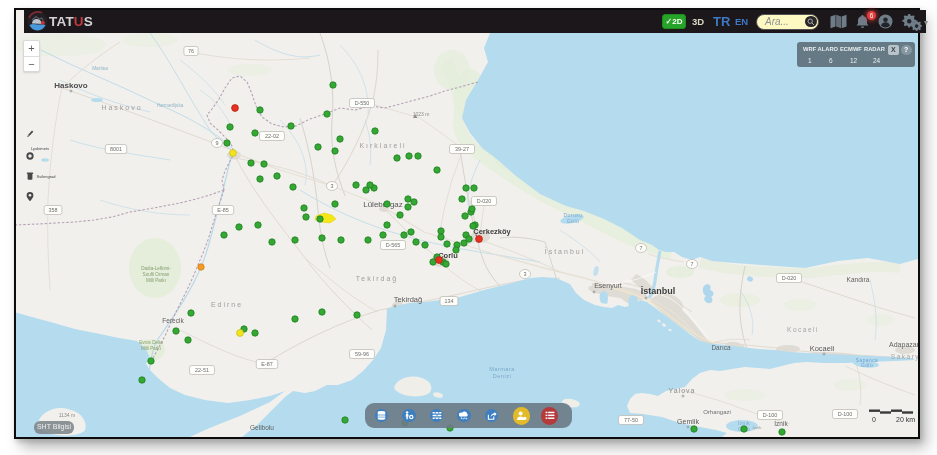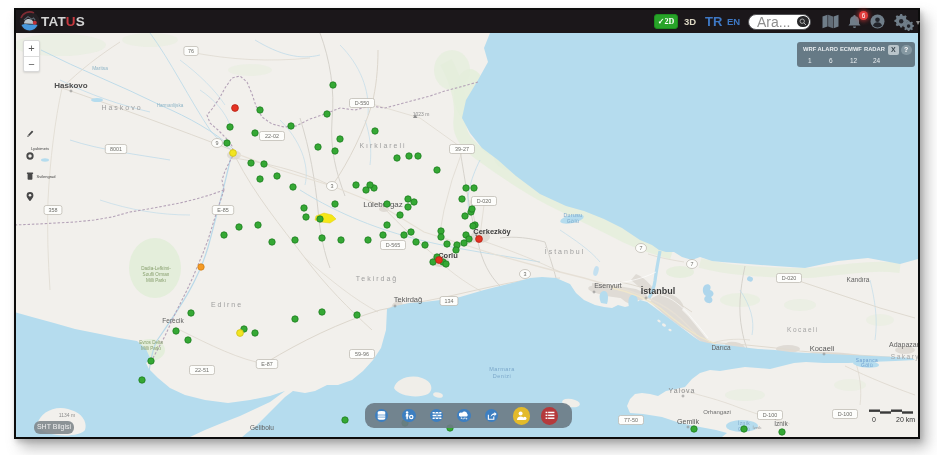--- a/index.html
+++ b/index.html
@@ -1,23 +1,23 @@
 <!DOCTYPE html>
 <html><head><meta charset="utf-8"><style>
 * { margin:0; padding:0; box-sizing:border-box; }
 html,body { width:937px; height:455px; background:#fff; font-family:"Liberation Sans",sans-serif; overflow:hidden; }
 .win { position:absolute; left:14px; top:8px; width:906px; height:431px; border:2px solid #0c0c0c; background:#f2f0ec; box-shadow:7px 9px 13px rgba(110,110,110,0.45), 2px 3px 5px rgba(90,90,90,0.3); }
-.nav { position:absolute; left:0; top:0; width:902px; height:23px; background:#1b171a; display:flex; align-items:center; }
+.nav { position:absolute; left:8px; top:0; width:902px; height:23px; background:#1b171a; display:flex; align-items:center; }
 .brand { color:#d3d3d3; font-weight:bold; font-size:13.5px; letter-spacing:0.2px; }
 .brand .u { color:#c8393f; }
-.btn2d { position:absolute; left:638px; top:3.5px; width:24px; height:15.5px; background:#28a329; border:1px solid #1c8d1e; border-radius:3px; color:#fff; font-size:8px; font-weight:bold; text-align:center; line-height:14px;font-family:Liberation Serif, serif; }
+.btn2d { position:absolute; left:638px; top:3.5px; width:24px; height:15.5px; background:#28a329; border:1px solid #1c8d1e; border-radius:3px; color:#fff; font-size:8px; font-weight:bold; text-align:center; line-height:14px; }
 .t3d { position:absolute; left:668px; top:0; height:23px; line-height:23px; color:#ded9c5; font-size:9.5px; font-weight:bold; }
 .ttr { position:absolute; left:689px; top:0; height:23px; line-height:23px; color:#3e78c4; font-size:13px; font-weight:bold; }
 .ten { position:absolute; left:711px; top:0; height:23px; line-height:23px; color:#3e78c4; font-size:9.5px; font-weight:bold; }
-.search { position:absolute; left:732px; top:3.5px; width:63px; height:16px; background:#ffffff; border:1px solid #525255; border-radius:8px; color:#8f8f8f; font-size:14px; line-height:14px; padding-left:8px; }
+.search { position:absolute; left:732px; top:3.5px; width:63px; height:16px; background:#fef9c3; border:1px solid #525255; border-radius:8px; color:#8f8f8f; font-size:10px; line-height:14px; padding-left:8px;font-style:italic; }
 .mag { position:absolute; right:1.5px; top:1.2px; width:11.5px; height:11.5px; border-radius:50%; background:#28282a; }
 .mag svg { position:absolute; left:2px; top:2px; }
 .nicon { position:absolute; top:4px; width:17px; height:16px; }
 .badge { position:absolute; right:-4px; top:-3px; width:9px; height:9px; background:#e23c3c; border-radius:50%; color:#fff; font-size:6.5px; text-align:center; line-height:9px; box-shadow:0 0 4px 1.5px rgba(240,60,60,0.55); }
 .map { position:absolute; left:0; top:23px; width:902px; height:404px; overflow:hidden; }
 .zoomc { position:absolute; left:7px; top:7px; width:17px; height:32px; background:#fff; border:1px solid #d8d8d8; border-radius:2px; box-shadow:0 1px 2px rgba(0,0,0,0.12); }
 .zoomc div { height:16px; text-align:center; color:#5a5a5a; font-size:11px; line-height:15px; }
 .zoomc .zp { border-bottom:1px solid #ddd; }
 .mpanel { position:absolute; left:781px; top:9px; width:118px; height:25px; background:rgba(95,113,125,0.92); border-radius:3px; color:#e9eef1; }
 .mrow1 { position:absolute; left:0; top:3.5px; width:100%; font-size:5.8px; font-weight:bold; }

